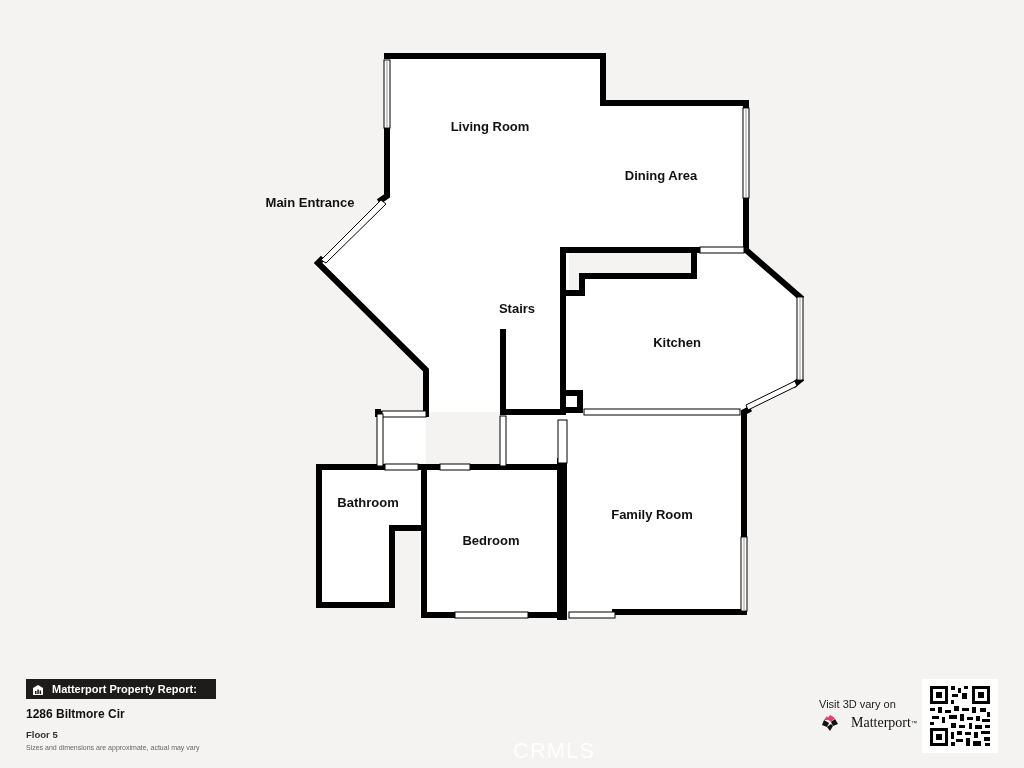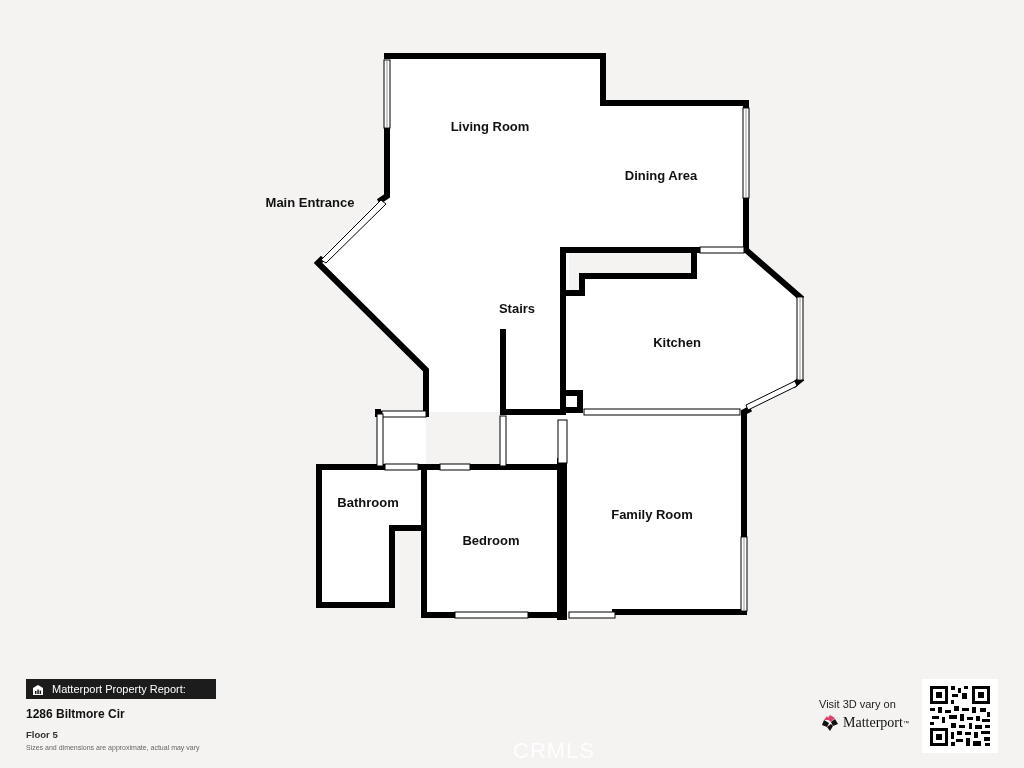--- a/index.html
+++ b/index.html
@@ -1,26 +1,26 @@
 <!DOCTYPE html>
 <html><head>
 <meta charset="utf-8">
 <style>
   html, body { margin:0; padding:0; }
   body { width:1024px; height:768px; background:#f4f3f2; position:relative; overflow:hidden; font-family:"Liberation Sans", sans-serif; }
   #plan { position:absolute; left:0; top:0; }
   .room-label { font-family:"Liberation Sans", sans-serif; font-weight:bold; font-size:13px; fill:#111; }
-  .report-bar { position:absolute; left:26px; top:679px; width:190px; height:20px; background:#1c1c1c; color:#fff; font-weight:normal; font-size:11px; display:flex; align-items:center; box-sizing:border-box; padding-left:6px; }
+  .report-bar { position:absolute; left:26px; top:679px; width:190px; height:20px; background:#1c1c1c; color:#fff; font-weight:bold; font-size:11px; display:flex; align-items:center; box-sizing:border-box; padding-left:6px; }
   .report-bar .ic { width:12px; height:11px; margin-right:8px; }
   .address { position:absolute; left:26px; top:707px; font-weight:bold; font-size:12px; color:#111; }
   .floor { position:absolute; left:26px; top:729px; font-weight:bold; font-size:9.5px; color:#333; }
   .disclaimer { position:absolute; left:26px; top:744px; font-size:7px; color:#666; }
   .visit { position:absolute; left:819px; top:698px; font-size:11px; color:#222; }
   .mp-logo { position:absolute; left:821px; top:714px; display:flex; align-items:center; }
-  .mp-logo .word { font-family:"Liberation Serif", serif; font-size:14px; color:#111; margin-left:4px; }
+  .mp-logo .word { font-family:"Liberation Serif", serif; font-size:14px; color:#111; margin-left:12px; }
   .qr { position:absolute; left:922px; top:679px; width:76px; height:74px; background:#fff; }
   .watermark { position:absolute; left:513px; top:738px; font-size:22px; color:#fff; letter-spacing:1px; opacity:0.9; }
 </style>
 </head>
 <body>
 
 <svg id="plan" width="1024" height="670" xmlns="http://www.w3.org/2000/svg">
 
   <g fill="#ffffff" stroke="none">
     <polygon points="387,56 603,56 603,103 746,103 746,250 563,250 563,412 503,412 503,467 426,467 426,414 380,414 380,467 420,467 420,467 319,467 319,605 392,605 392,528 420,528 420,615 558,615 558,467 566,467 566,614 744,614 744,412 800,382 800,297 746,250 563,250 563,412 426,412 426,370 318,263 387,196"></polygon>

